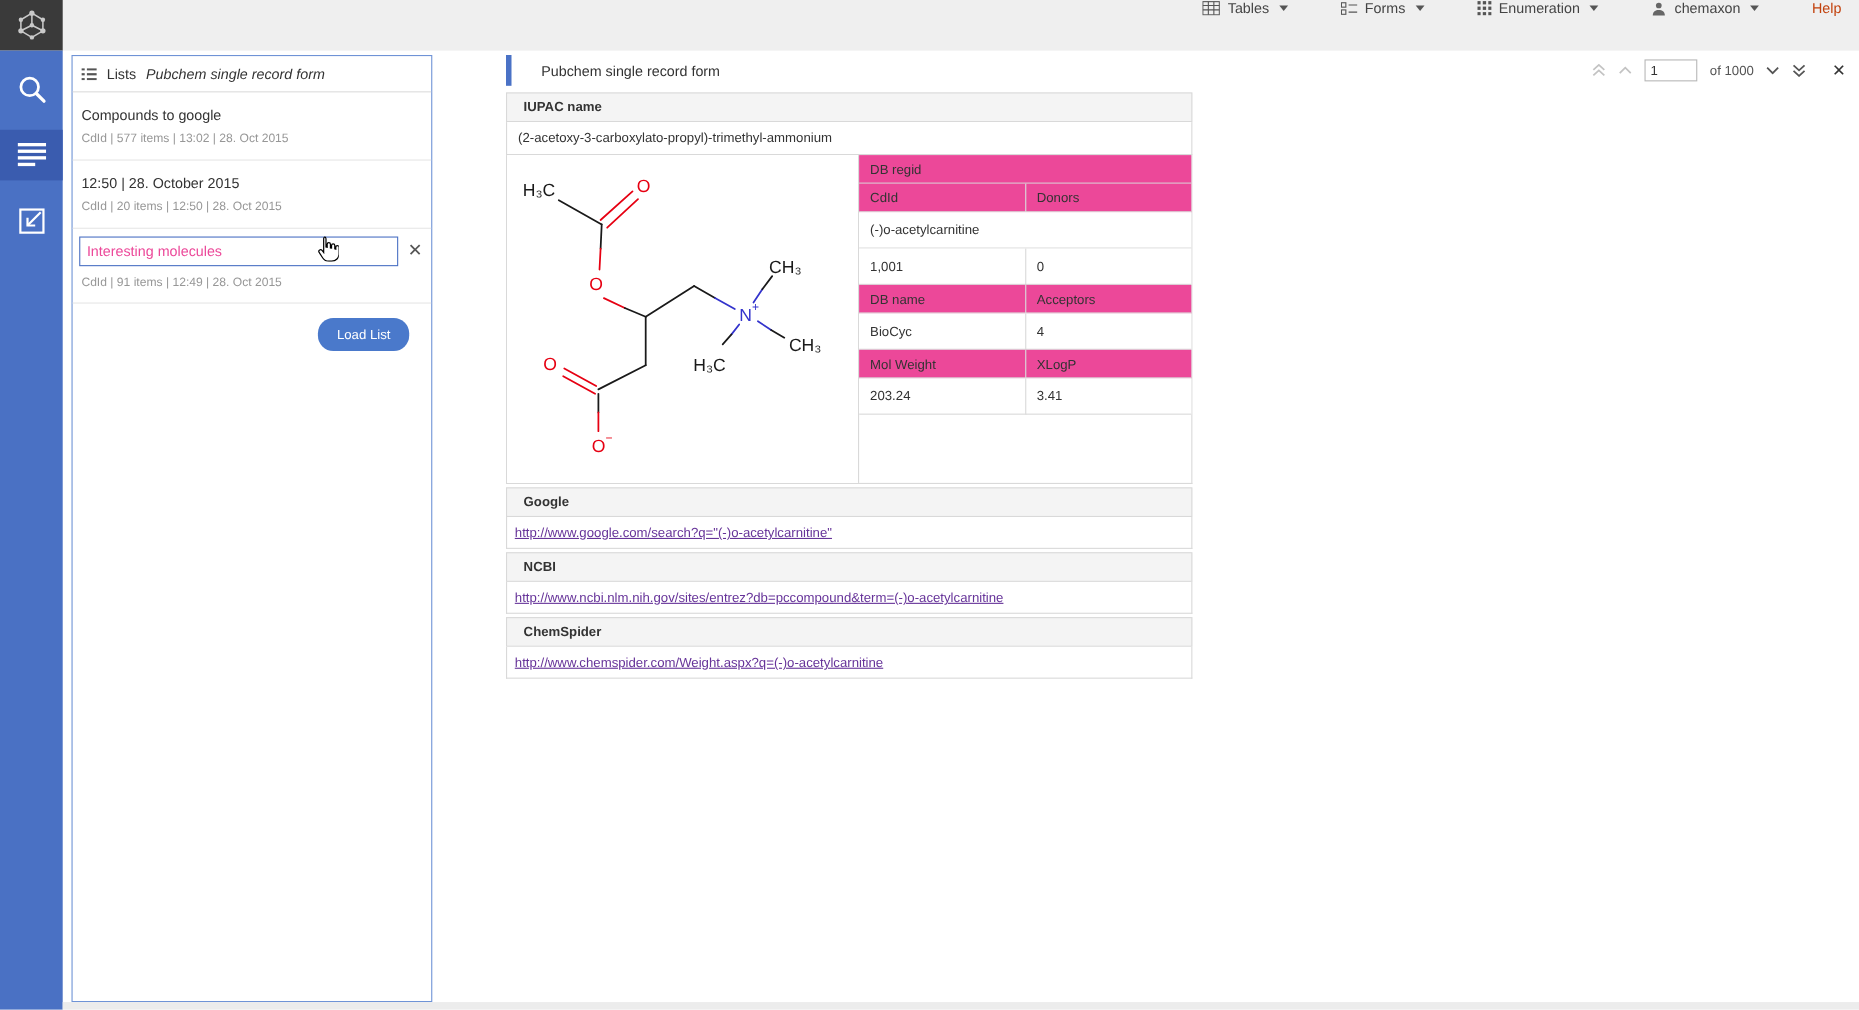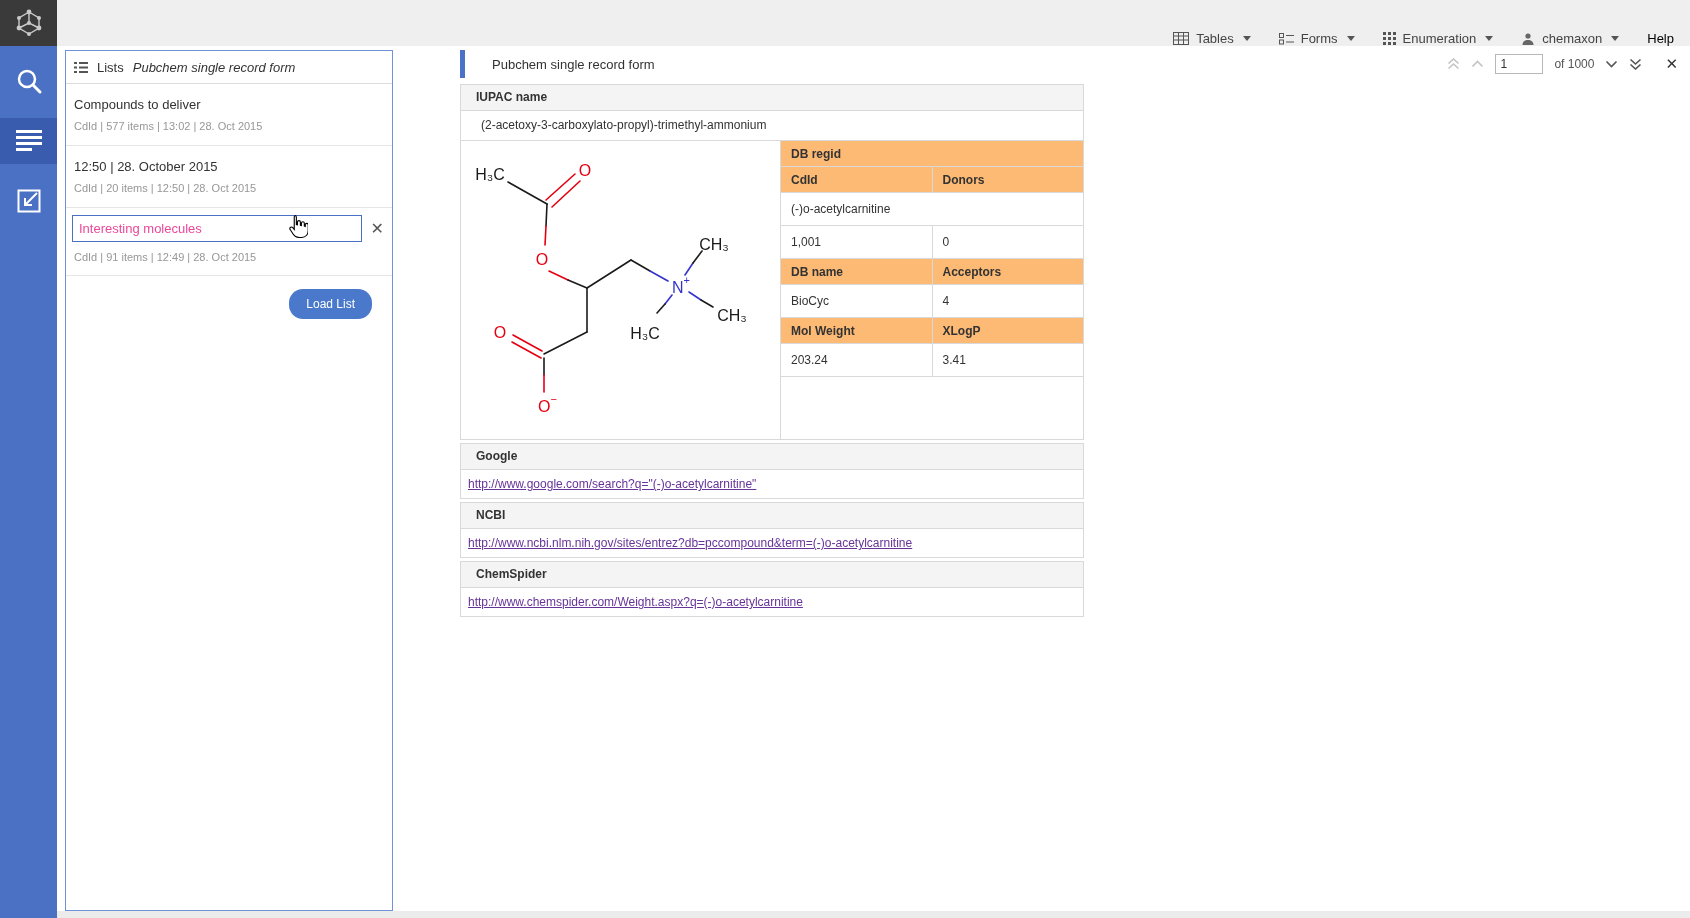--- a/index.html
+++ b/index.html
@@ -7,25 +7,25 @@
   body {
     width: 1690px; height: 918px; position: relative; overflow: hidden;
     background: #fff; color: #333;
     font-family: "Liberation Sans", sans-serif;
   }
 
   
   .topbar { position: absolute; left: 0; top: 0; width: 1690px; height: 46px; background: #efefef; }
   .logo { position: absolute; left: 0; top: 0; width: 57px; height: 46px; background: #3a3a3a;
           display: flex; align-items: center; justify-content: center; cursor: pointer; }
-  .topnav { position: absolute; right: 16px; top: 0; height: 46px; display: flex; align-items: flex-end; gap: 28px; }
+  .topnav { position: absolute; right: 16px; top: 0; height: 46px; display: flex; align-items: flex-start; gap: 48px; }
   .menu-item { display: flex; align-items: center; gap: 7px; font-size: 13px; color: #444; cursor: pointer; }
   .caret { width: 0; height: 0; border-left: 4px solid transparent; border-right: 4px solid transparent;
            border-top: 5px solid #555; margin-left: 2px; }
-  .help-link { font-size: 13px; color: #000000; cursor: pointer; }
+  .help-link { font-size: 13px; color: #c2410c; cursor: pointer; }
 
   
   .sidebar { position: absolute; left: 0; top: 46px; width: 57px; height: 872px; background: #4a71c4; }
   .side-item { width: 57px; height: 46px; display: flex; align-items: center; justify-content: center;
                cursor: pointer; margin-top: 14px; }
   .side-item:first-child { margin-top: 12px; }
   .side-item.active { background: #3a5caf; }
 
   
   .lists-panel { position: absolute; left: 65px; top: 50px; width: 328px; height: 861px;
@@ -58,30 +58,30 @@
   .pag-input { width: 48px; height: 20px; border: 1px solid #b7b7b7; font-size: 12px; padding: 0 4px;
                color: #333; font-family: inherit; }
   .of-label { font-size: 12px; color: #555; }
   .close-x { font-size: 15px; color: #333; cursor: pointer; margin-left: 12px; }
 
   .form-area { width: 624px; margin-top: 6px; }
   .sec-header { background: #f4f4f4; border: 1px solid #d9d9d9; height: 27px; line-height: 25px;
                 padding: 0 15px; font-size: 12px; font-weight: bold; color: #333; }
   .sec-header.gap { margin-top: 3px; }
   .sec-value { border: 1px solid #d9d9d9; border-top: none; height: 30px; line-height: 28px;
-               padding: 0 20px; font-size: 12px; color: #333; background: #fff; }
+               padding: 0 10px; font-size: 12px; color: #333; background: #fff; }
   .mol-row { display: flex; border: 1px solid #d9d9d9; border-top: none; height: 299px; }
   .mol-cell { width: 320px; border-right: 1px solid #d9d9d9; display: flex; align-items: center;
               justify-content: center; background: #fff; }
   .props { flex: 1; display: flex; flex-direction: column; }
   .p-row { display: flex; }
   .p-cell { flex: 1; padding: 0 10px; font-size: 12px; color: #333; display: flex; align-items: center;
             border-bottom: 1px solid #d9d9d9; }
   .p-cell + .p-cell { border-left: 1px solid #d9d9d9; }
-  .p-cell.hdr { background: #fdba74; font-weight: bold; height: 26px; }
+  .p-cell.hdr { background: #ec4899; font-weight: normal; height: 26px; }
   .p-cell.val { height: 33px; background: #fff; }
   .link-row { border: 1px solid #d9d9d9; border-top: none; height: 29px; display: flex; align-items: center;
               padding: 0 7px; background: #fff; }
   .link { font-size: 12px; color: #663399; text-decoration: underline; cursor: pointer; }
 
   
   .atom { font-size: 16px; font-family: "Liberation Sans", sans-serif; }
   .sup { font-size: 11px; }
 
   
@@ -198,21 +198,21 @@
           <rect x="5" y="4.5" width="9" height="2"></rect>
         <rect y="9" width="3" height="2"></rect>
           <rect x="5" y="9" width="9" height="2"></rect>
       </g>
     </svg>
     <span class="lp-title">Lists</span>
     <span class="lp-subtitle">Pubchem single record form</span>
   </div>
 
   <div class="list-item">
-    <div class="li-title">Compounds to deliver</div>
+    <div class="li-title">Compounds to google</div>
     <div class="li-meta">CdId | 577 items | 13:02 | 28. Oct 2015</div>
   </div>
 
   <div class="list-item">
     <div class="li-title">12:50 | 28. October 2015</div>
     <div class="li-meta">CdId | 20 items | 12:50 | 28. Oct 2015</div>
   </div>
 
   <div class="list-item editing">
     <div class="rename-row">

